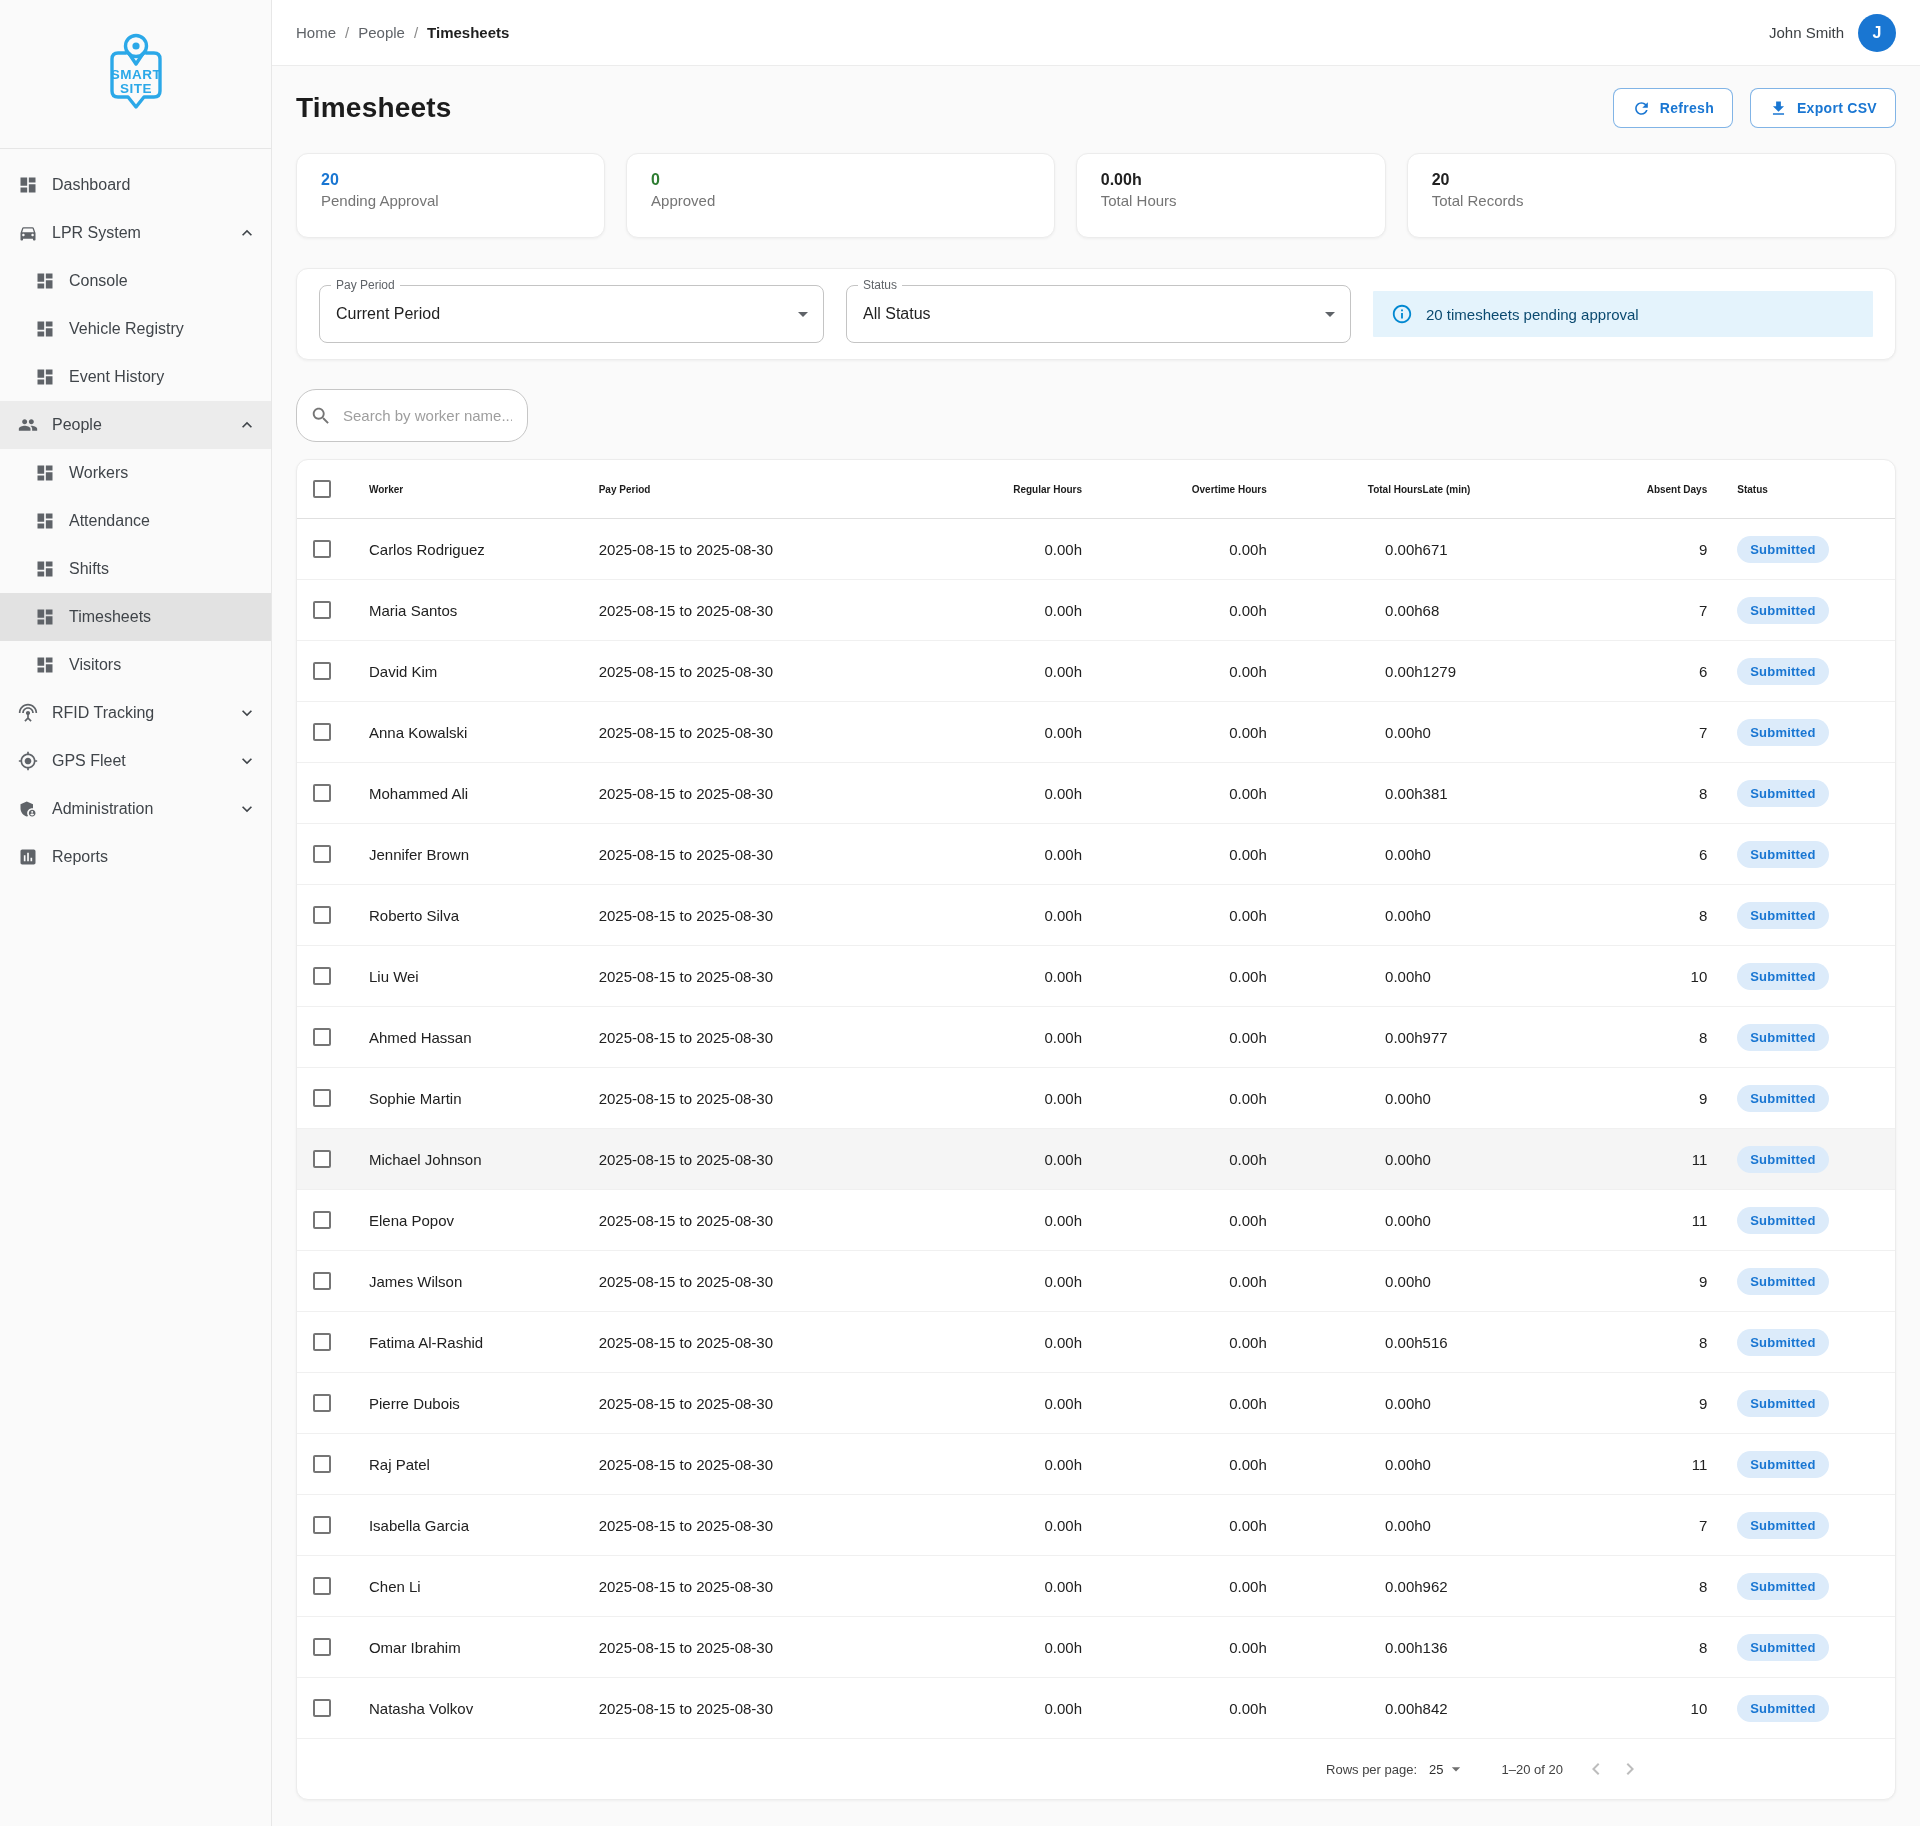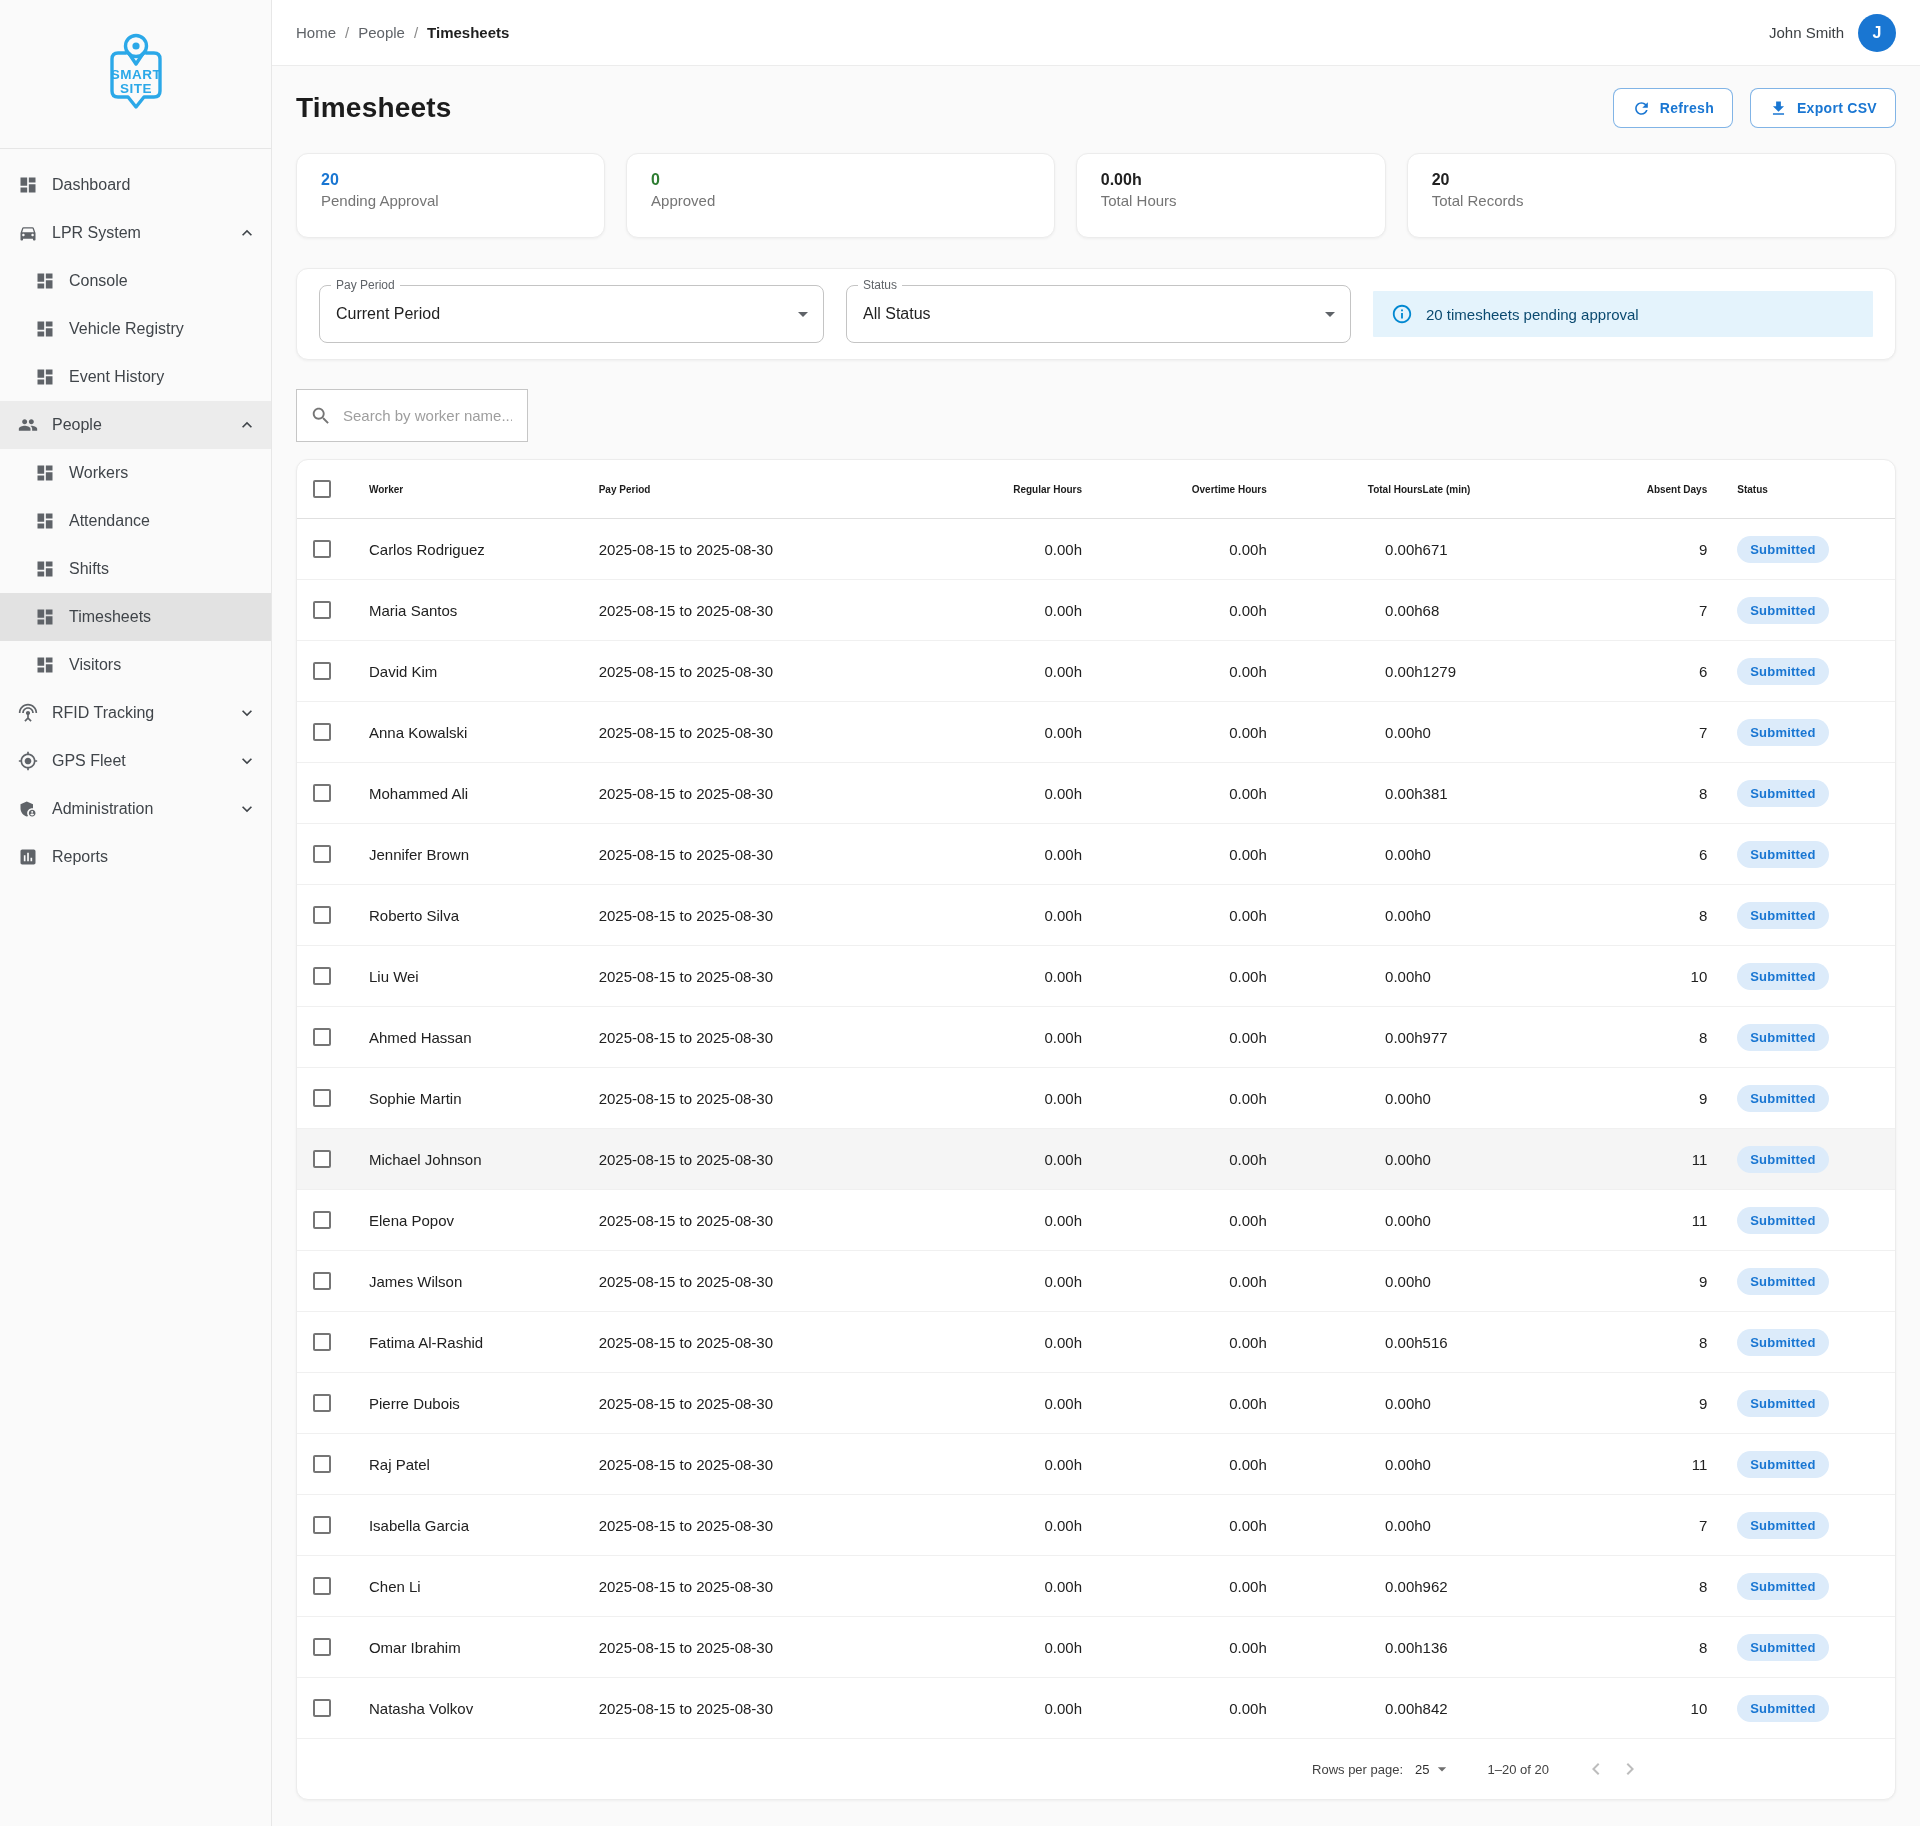--- a/index.html
+++ b/index.html
@@ -44,21 +44,21 @@
   .stat-value{font-size:16px;font-weight:700}
   .stat-label{font-size:15px;color:#757575;margin-top:3px}
   
   .filter-card{background:#fff;border:1px solid #ececec;border-radius:12px;height:92px;box-sizing:border-box;display:flex;align-items:center;gap:22px;padding:0 22px;margin-bottom:29px;box-shadow:0 1px 3px rgba(0,0,0,.05)}
   .mselect{position:relative;width:505px;height:58px;box-sizing:border-box;border:1px solid #c4c4c4;border-radius:8px;background:#fff;display:flex;align-items:center;padding:0 44px 0 16px;cursor:pointer}
   .mselect .flabel{position:absolute;top:-8px;left:11px;background:#fff;padding:0 5px;font-size:12px;color:#5f6368}
   .mselect .val{font-size:16px;color:#1f1f1f}
   .mselect .caret{position:absolute;right:8px;top:50%;transform:translateY(-50%);display:flex}
   .banner{flex:1;height:46px;background:#e4f3fc;border-radius:1px;display:flex;align-items:center;gap:13px;padding:0 18px;font-size:15px;color:#0b4a70}
   
-  .search-wrap{width:232px;height:53px;box-sizing:border-box;background:#fff;border:1px solid #c6c6c6;border-radius:0;display:flex;align-items:center;gap:9px;padding:0 13px;margin-bottom:17px}
+  .search-wrap{width:232px;height:53px;box-sizing:border-box;background:#fff;border:1px solid #c6c6c6;border-radius:20px;display:flex;align-items:center;gap:9px;padding:0 13px;margin-bottom:17px}
   .search-wrap input{border:none;outline:none;flex:1;min-width:0;background:transparent;font-family:inherit;font-size:15px;color:#212121}
   input::placeholder{color:#9e9e9e}
   
   .table-card{background:#fff;border:1px solid #ececec;border-radius:12px;box-shadow:0 1px 3px rgba(0,0,0,.05);overflow:hidden}
   .thead-row,.trow{display:flex;align-items:center;box-sizing:border-box}
   .thead-row{height:59px;border-bottom:1px solid #e0e0e0;font-weight:700;font-size:10px;color:#1c1c1c}
   .trow{height:61px;border-bottom:1px solid #f0f0f0;font-size:15px;color:#212121;cursor:pointer}
   .trow.hl{background:#f5f5f5}
   .cell{box-sizing:border-box;padding:0 16px;white-space:nowrap;overflow:hidden}
   .c-check{width:56px;padding:0 0 0 16px;display:flex;align-items:center}
@@ -69,21 +69,21 @@
   .c-tot{width:156px;text-align:right;padding:0}
   .c-late{width:130px;text-align:left;padding:0}
   .c-abs{width:155px;text-align:right;padding:0}
   .c-status{width:188px;padding:0 0 0 30px}
   .cb{width:18px;height:18px;box-sizing:border-box;border:2px solid #757575;border-radius:2px;background:#fff;display:inline-block;cursor:pointer}
   .badge{display:inline-block;background:#dcebfa;color:#1976d2;font-size:13px;font-weight:700;padding:6px 13px;border-radius:15px;letter-spacing:.2px}
   
   .tfoot{height:60px;display:flex;align-items:center;justify-content:flex-end;padding-right:248px;font-size:13px;color:#424242}
   .rpp-label{margin-right:12px}
   .rpp{display:flex;align-items:center;gap:2px;cursor:pointer;margin-right:36px;color:#303030}
-  .range{margin-right:30px}
+  .range{margin-right:16px}
   .pg-btn{width:34px;display:flex;justify-content:center;align-items:center}
 </style>
 </head>
 <body>
 
 <aside class="sidebar">
   <div class="logo-wrap">
     <svg width="64" height="86" viewBox="0 0 64 86" fill="none" stroke="#2BA8E8" stroke-width="3.4" stroke-linejoin="round" stroke-linecap="round">
       <path d="M22 22 H14 Q8 22 8 28 V60 Q8 66 14 66 H24 L32 76 L40 66 H50 Q56 66 56 60 V28 Q56 22 50 22 H42"></path>
       <circle cx="32" cy="15" r="10.5"></circle>

